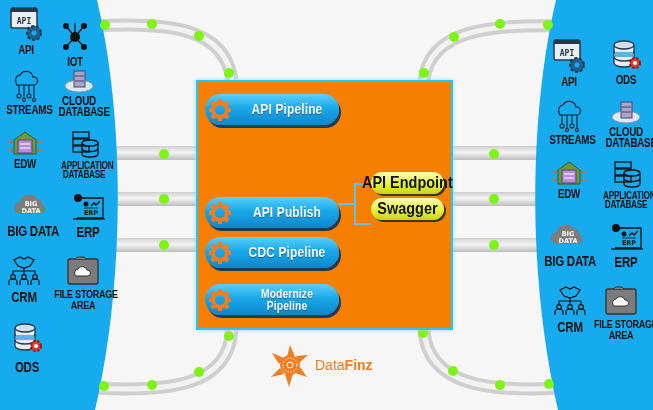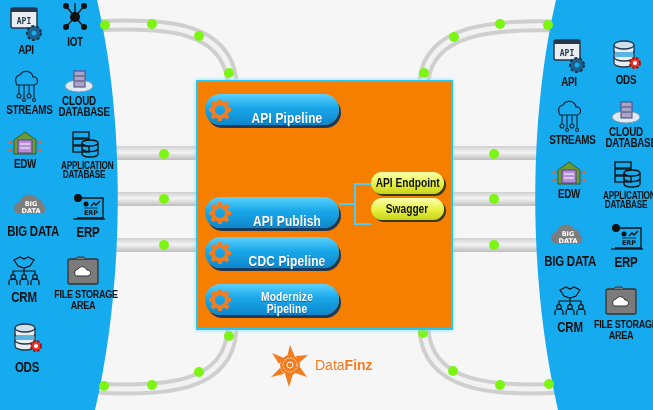--- a/index.html
+++ b/index.html
@@ -6,28 +6,28 @@
   body { width:653px; height:410px; overflow:hidden; background:#f6f6f6; position:relative; font-family:"Liberation Sans", sans-serif; }
   .stage { position:absolute; left:0; top:0; width:545px; height:410px; }
   svg.bg { position:absolute; left:0; top:0; }
   .src { position:absolute; text-align:center; color:#111; }
   .src .lbl { font-family:"Liberation Sans", sans-serif; font-weight:bold; font-size:12px; line-height:11px; letter-spacing:-0.3px; transform:scaleX(0.82); transform-origin:center top; white-space:nowrap; display:block; }
   .src .lbl.small { font-size:10px; line-height:9px; }
   .src svg { display:block; margin:0 auto 3px auto; }
   .panel { position:absolute; left:196px; top:80px; width:257px; height:250px; background:#f77f00; border:2px solid #26c6f2; box-shadow:0 0 4px #8fdcf5; box-sizing:border-box; }
   .pill { position:absolute; left:7px; width:134px; height:31px; border-radius:16px;
           background:linear-gradient(180deg,#5cd0fb 0%,#19a8ea 45%,#0e86cc 100%);
-          box-shadow:2px 3px 0 #1c3b5a; display:flex; align-items:flex-end; }
+          box-shadow:2px 3px 0 #1c3b5a; display:flex; align-items:center; }
   .pill .gear { width:30px; height:30px; flex:0 0 30px; display:flex; align-items:center; justify-content:center; }
   .pill .txt { flex:1; text-align:center; color:#fff; font-weight:bold; font-size:14px; line-height:13px; transform:scaleX(0.85); letter-spacing:0.2px; text-shadow:0 1px 0 #0c5f94; white-space:nowrap; }
   .pill .txt.two { font-size:12px; line-height:12px; }
   .ypill { position:absolute; left:173px; width:73px; height:22px; border-radius:11px;
            background:linear-gradient(180deg,#fbffb0 0%,#e7f13e 55%,#c7d21c 100%);
            box-shadow:2px 2px 0 #3a3a20; display:flex; align-items:center; justify-content:center;
-           color:#111; font-weight:bold; font-size:12px; transform-origin:center; }
+           color:#111; font-weight:bold; font-size:17px; transform-origin:center; }
   .ypill span { transform:scaleX(0.85); white-space:nowrap; }
   .logo { position:absolute; left:267px; top:340px; width:130px; height:50px; display:flex; align-items:center; }
   .logo .word { font-size:14px; color:#f27d21; margin-left:2px; }
   .logo .word b { font-weight:bold; }
 </style>
 </head>
 <body>
 
 <div class="stage">
 
@@ -102,21 +102,21 @@
     <svg width="34" height="36" viewBox="0 0 34 36">
       <rect x="2" y="2" width="26" height="20" rx="2" fill="#e9eef2" stroke="#26384a" stroke-width="1.5"></rect>
       <rect x="2" y="2" width="26" height="4" fill="#26384a"></rect>
       <text x="15" y="18" font-family="DejaVu Sans Mono, monospace" font-size="8" font-weight="bold" text-anchor="middle" fill="#26384a">API</text>
       <circle cx="25" cy="27" r="7" fill="#1f5f8a" stroke="#14364f" stroke-width="2" stroke-dasharray="3 2"></circle>
       <circle cx="25" cy="27" r="2.5" fill="#16aaee"></circle>
     </svg>
     <span class="lbl">API</span>
   </div>
 
-  <div class="src" style="left:58px; top:0; width:34px;">
+  <div class="src" style="left:58px; top:20px; width:34px;">
     <svg width="30" height="34" viewBox="0 0 30 34">
       <g stroke="#111" stroke-width="1.3" fill="none">
         <line x1="15" y1="17" x2="6" y2="6"></line>
           <line x1="15" y1="17" x2="24" y2="6"></line>
         <line x1="15" y1="17" x2="6" y2="27"></line>
           <line x1="15" y1="17" x2="24" y2="27"></line>
         <line x1="15" y1="17" x2="15" y2="3"></line>
       </g>
       <circle cx="15" cy="17" r="5" fill="#111"></circle>
       <circle cx="6" cy="6" r="3" fill="#111"></circle>

